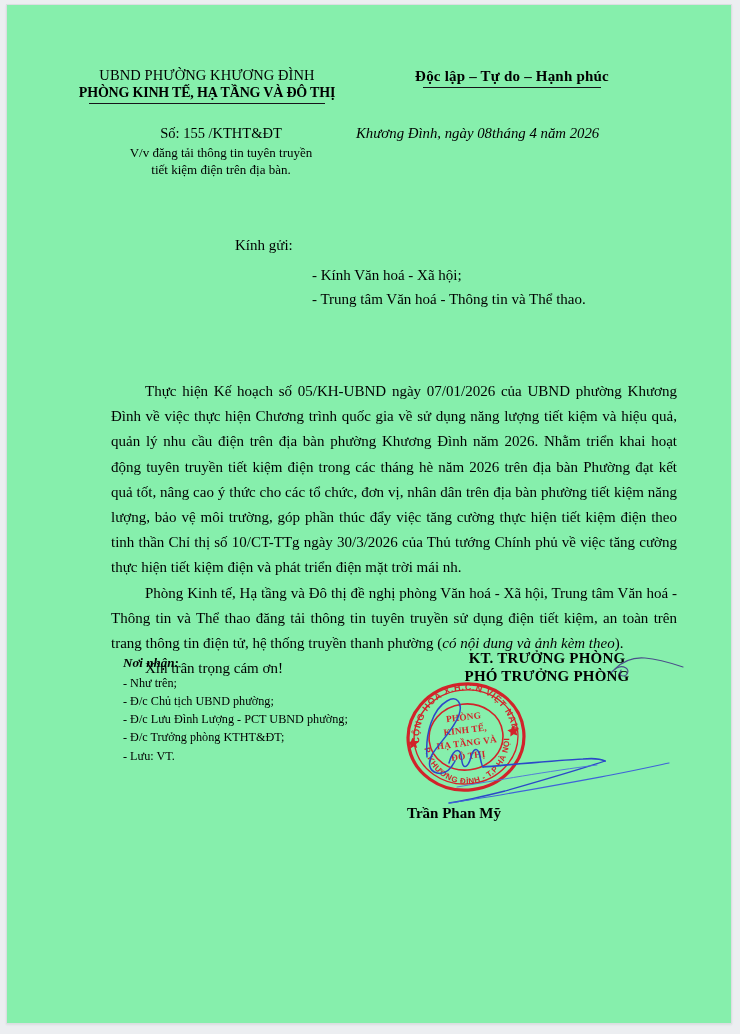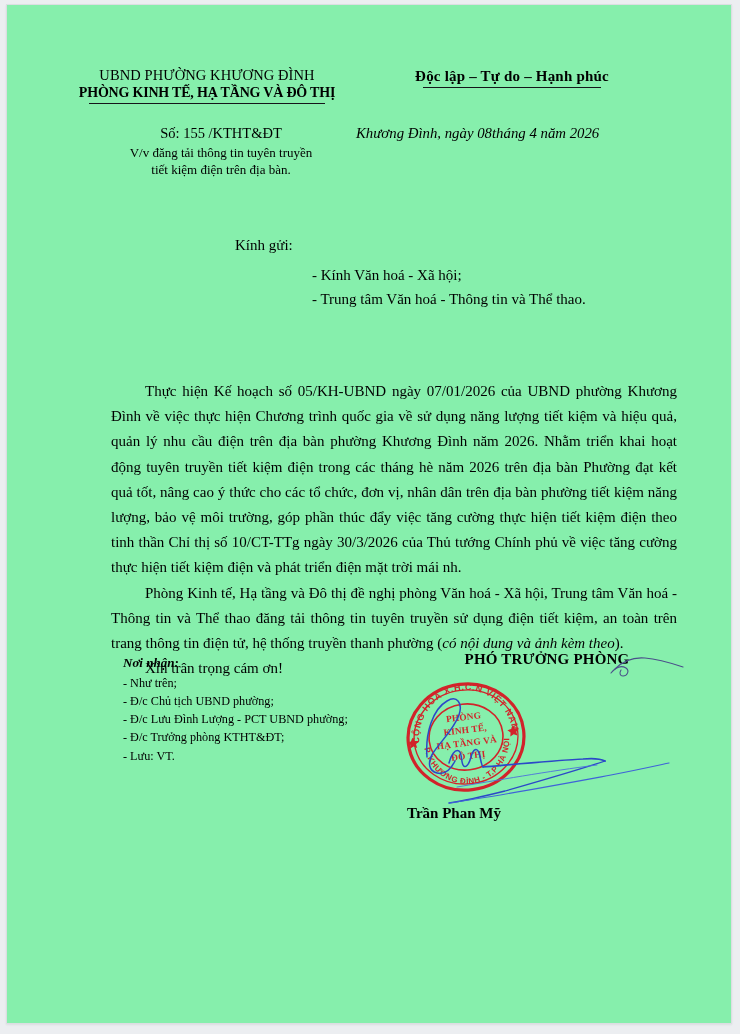--- a/index.html
+++ b/index.html
@@ -290,20 +290,21 @@
   <div class="noi-nhan">
     <div class="noi-nhan-title">Nơi nhận:</div>
     <div class="nn-item">- Như trên;</div>
     <div class="nn-item">- Đ/c Chủ tịch UBND phường;</div>
     <div class="nn-item">- Đ/c Lưu Đình Lượng - PCT UBND phường;</div>
     <div class="nn-item">- Đ/c Trưởng phòng KTHT&amp;ĐT;</div>
     <div class="nn-item">- Lưu: VT.</div>
   </div>
 
   <div class="sign-block">
+    <div class="sign-title1">KT. TRƯỞNG PHÒNG</div>
     <div class="sign-title2">PHÓ TRƯỞNG PHÒNG</div>
     <div class="sign-name">Trần Phan Mỹ</div>
   </div>
 
   <div class="seal">
     <svg width="122" height="112" viewBox="0 0 122 112">
       <defs>
         <path id="arcTop" d="M 14,58 A 47,49 0 0 1 108,58" fill="none"></path>
         <path id="arcBot" d="M 18,58 A 43,45 0 0 0 104,58" fill="none"></path>
       </defs>

